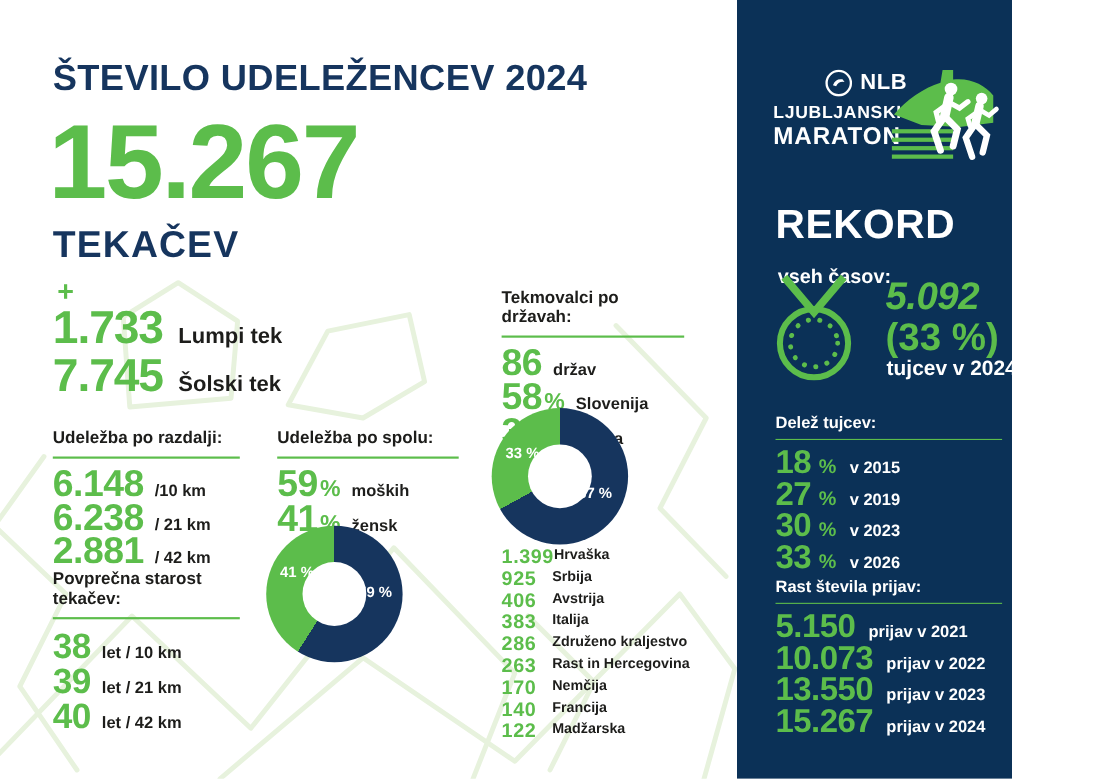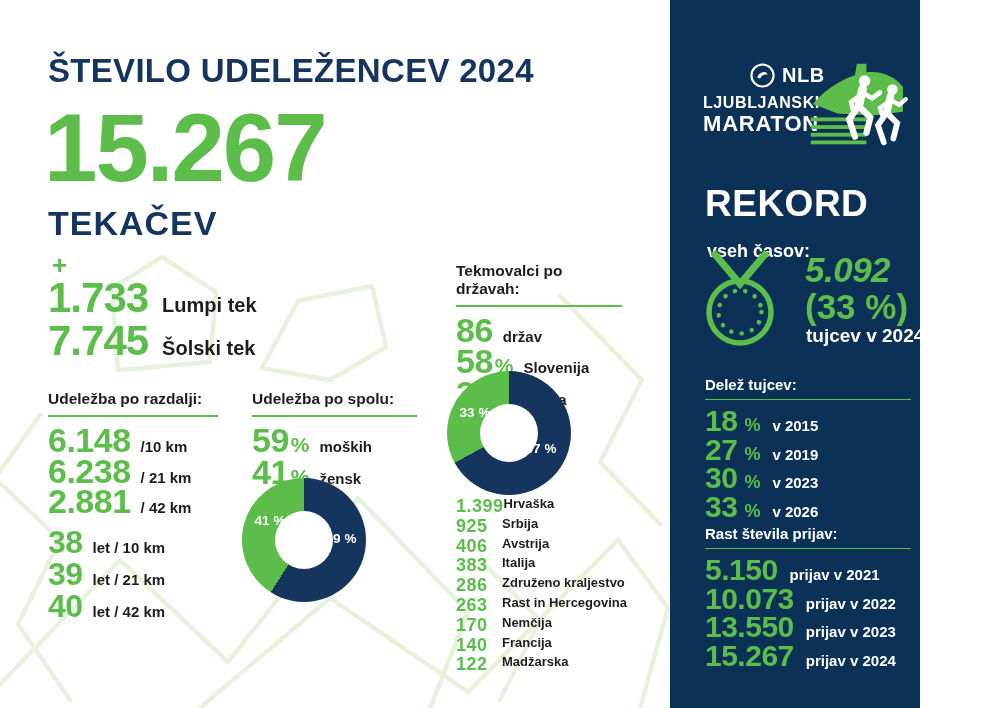--- a/index.html
+++ b/index.html
@@ -143,20 +143,21 @@
       </div>
     </div>
   </div>
 
   <div class="donut" id="gender-donut" style="background: conic-gradient(rgb(22, 53, 94) 0deg, rgb(22, 53, 94) 59%, rgb(92, 189, 75) 0deg);">
     <span class="slice-label" style="left:99px;top:60px;">59 %</span>
     <span class="slice-label" style="left:28px;top:42px;">41 %</span>
   </div>
 
   <div class="layer" id="age">
+    <div class="section-heading">Povprečna starost tekačev:</div>
     <div class="stat-rows">
       <div class="stat-row">
         <span class="stat-num">38</span>
         <span class="stat-label">let / 10 km</span>
       </div>
       <div class="stat-row">
         <span class="stat-num">39</span>
         <span class="stat-label">let / 21 km</span>
       </div>
       <div class="stat-row">

